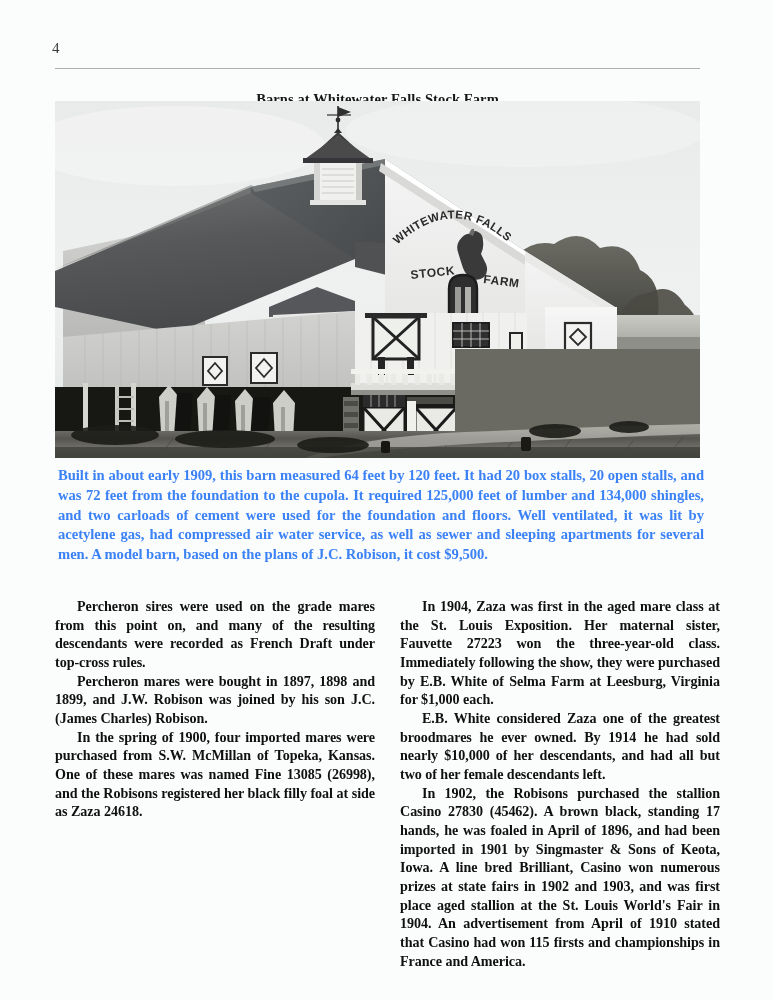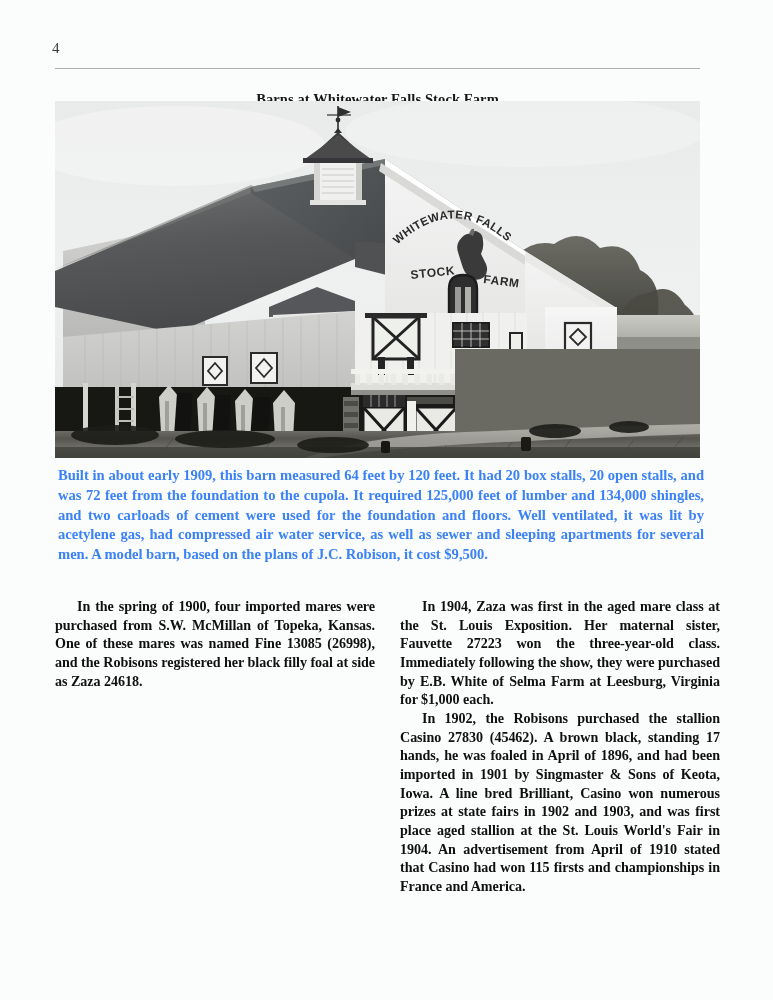--- a/index.html
+++ b/index.html
@@ -468,21 +468,24 @@
 
         <rect x="326" y="340" width="9" height="12" rx="2" fill="#17170f"></rect>
         <rect x="466" y="336" width="10" height="14" rx="2" fill="#1a1a12"></rect>
       </g>
     </svg>
   </div>
 
   <div class="caption">Built in about early 1909, this barn measured 64 feet by 120 feet. It had 20 box stalls, 20 open stalls, and was 72 feet from the foundation to the cupola. It required 125,000 feet of lumber and 134,000 shingles, and two carloads of cement were used for the foundation and floors. Well ventilated, it was lit by acetylene gas, had compressed air water service, as well as sewer and sleeping apartments for several men. A model barn, based on the plans of J.C. Robison, it cost $9,500.</div>
 
   <div class="col col-left">
+    <p>Percheron sires were used on the grade mares from this point on, and many of the resulting descendants were recorded as French Draft under top-cross rules.</p>
+    <p>Percheron mares were bought in 1897, 1898 and 1899, and J.W. Robison was joined by his son J.C. (James Charles) Robison.</p>
     <p>In the spring of 1900, four imported mares were purchased from S.W. McMillan of Topeka, Kansas. One of these mares was named Fine 13085 (26998), and the Robisons registered her black filly foal at side as Zaza 24618.</p>
   </div>
 
   <div class="col col-right">
     <p>In 1904, Zaza was first in the aged mare class at the St. Louis Exposition. Her maternal sister, Fauvette 27223 won the three-year-old class. Immediately following the show, they were purchased by E.B. White of Selma Farm at Leesburg, Virginia for $1,000 each.</p>
+    <p>E.B. White considered Zaza one of the greatest broodmares he ever owned. By 1914 he had sold nearly $10,000 of her descendants, and had all but two of her female descendants left.</p>
     <p>In 1902, the Robisons purchased the stallion Casino 27830 (45462). A brown black, standing 17 hands, he was foaled in April of 1896, and had been imported in 1901 by Singmaster &amp; Sons of Keota, Iowa. A line bred Brilliant, Casino won numerous prizes at state fairs in 1902 and 1903, and was first place aged stallion at the St. Louis World's Fair in 1904. An advertisement from April of 1910 stated that Casino had won 115 firsts and championships in France and America.</p>
   </div>
 
 </div>
 
 </body></html>

